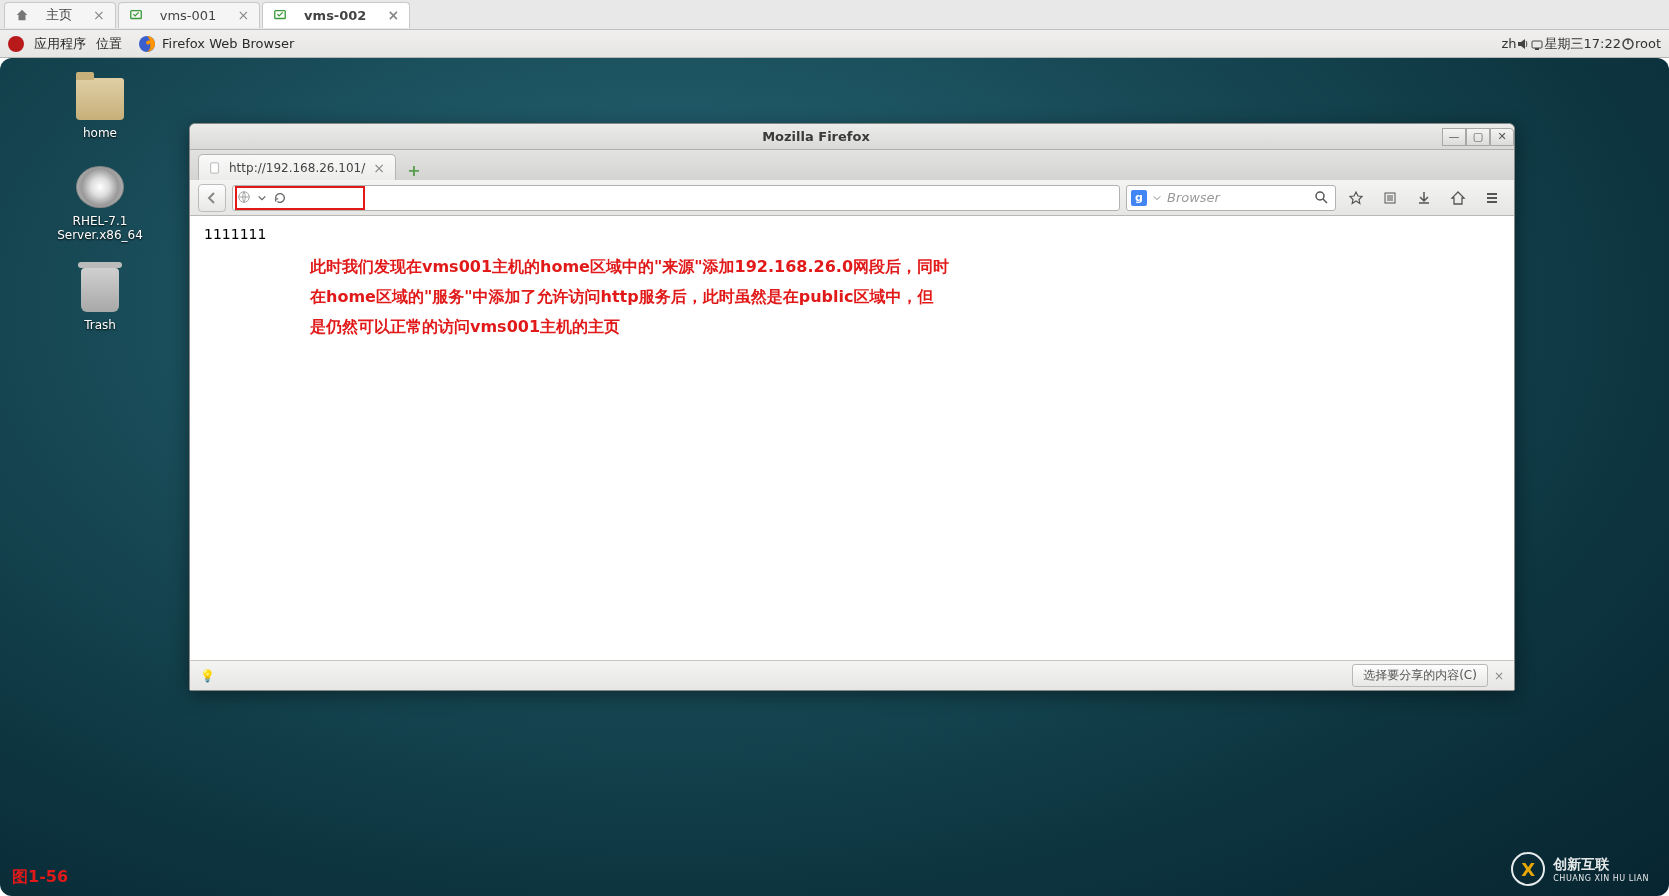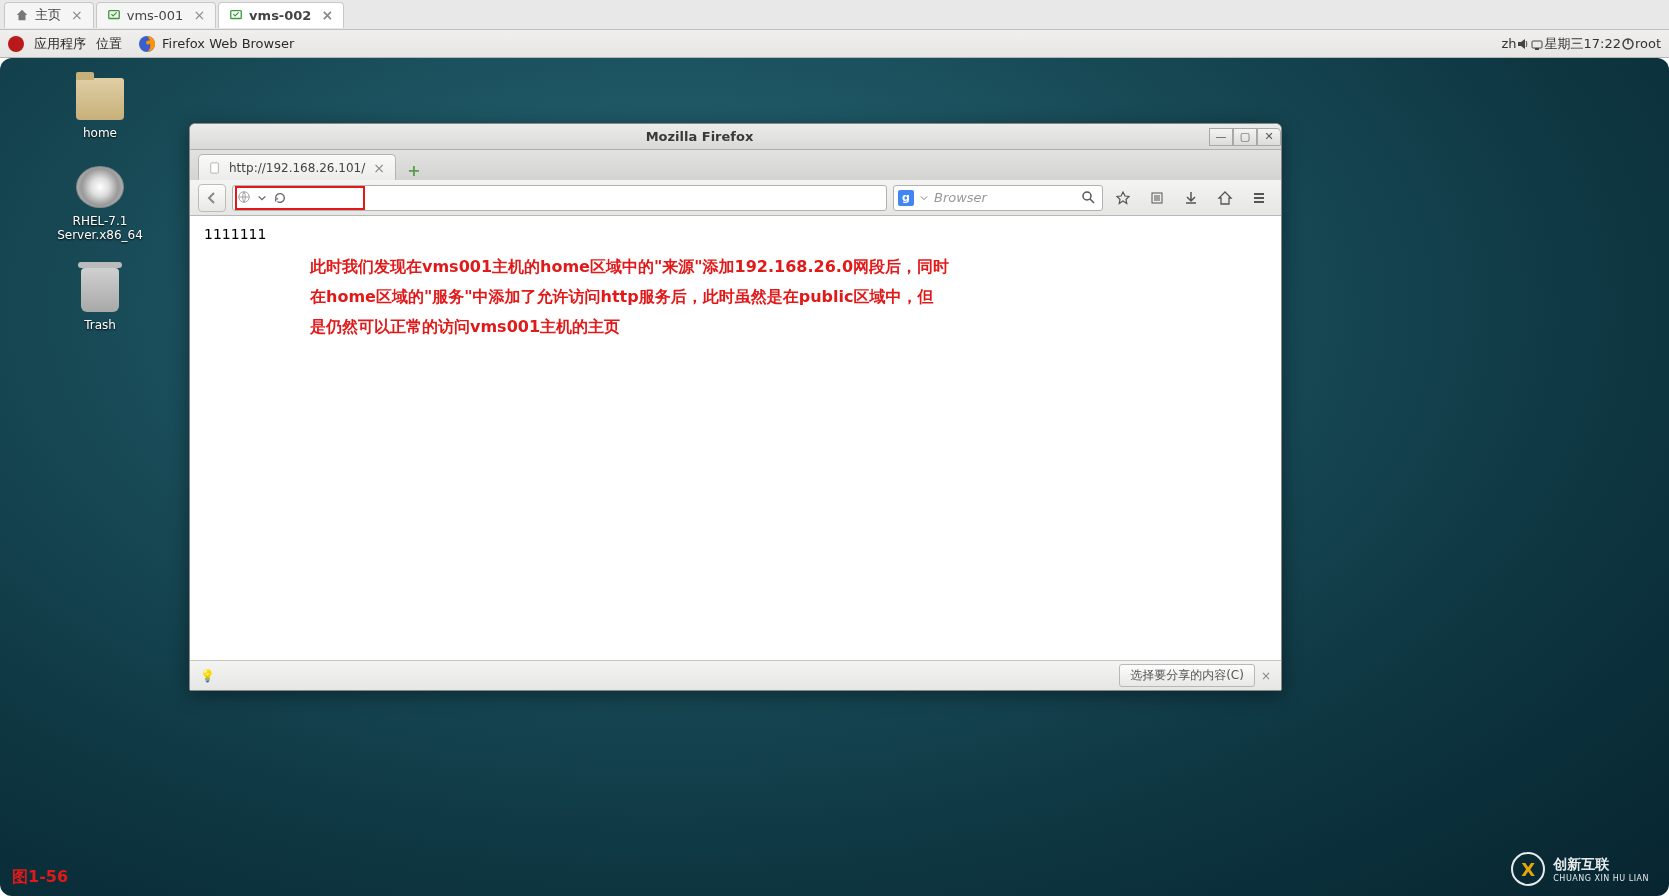--- a/index.html
+++ b/index.html
@@ -1,20 +1,20 @@
 <!DOCTYPE html>
 <html><head>
 <meta charset="utf-8">
 <style>
 * { margin: 0; padding: 0; box-sizing: border-box; font-family: "DejaVu Sans", "Microsoft YaHei", sans-serif; }
 body { width: 1669px; height: 896px; overflow: hidden; position: relative; }
 
 
 .host-tabs { height: 30px; background: #e8e8e8; display: flex; align-items: center; border-bottom: 1px solid #c0c0c0; padding-left: 4px; }
-.host-tab { display: flex; align-items: center; height: 26px; padding: 0 10px; background: #f5f5f5; border: 1px solid #c8c8c8; border-bottom: none; border-radius: 4px 4px 0 0; margin-right: 2px; font-size: 13px; color: #444; gap: 6px; }
+.host-tab { display: flex; align-items: center; height: 26px; padding: 0 10px; background: #f5f5f5; border: 1px solid #c8c8c8; border-bottom: none; border-radius: 4px 4px 0 0; margin-right: 2px; font-size: 13px; color: #444; gap: 17px; }
 .host-tab.active { background: #fff; font-weight: bold; }
 .host-tab .ico { width: 14px; height: 14px; display: inline-block; }
 .host-tab .close-x { color: #888; font-size: 14px; margin-left: 4px; cursor: pointer; }
 
 
 .gnome-bar { height: 28px; background: linear-gradient(#f0efed,#e6e6e4); border-bottom: 1px solid #b5b5b3; display: flex; align-items: center; font-size: 13px; color: #2b2b2b; padding: 0 8px; }
 .gnome-left { display: flex; align-items: center; gap: 10px; }
 .gnome-left .apps-ico { width: 16px; height: 16px; background: #b81a1a; border-radius: 50%; }
 .gnome-task { display: flex; align-items: center; gap: 6px; margin-left: 6px; }
 .gnome-task .ff-ico { width: 18px; height: 18px; position: relative; }
@@ -25,21 +25,21 @@
 .desktop-icons { position: absolute; left: 40px; top: 20px; width: 120px; text-align: center; color: #fff; font-size: 12px; text-shadow: 0 1px 2px #000; }
 .dicon { margin-bottom: 26px; }
 .dicon .shape { width: 48px; height: 42px; margin: 0 auto 6px; }
 .folder-shape { background: linear-gradient(#e0cfa5,#c7b07a); border-radius: 3px 3px 4px 4px; position: relative; }
 .folder-shape::before { content:""; position:absolute; top:-6px; left:0; width:18px; height:8px; background:#c7b07a; border-radius:2px 2px 0 0; }
 .disc-shape { width: 44px; height: 44px; border-radius: 50%; background: radial-gradient(circle, #fff 0%, #ddd 30%, #999 60%, #ccc 100%); border: 1px solid #888; }
 .trash-shape { width: 38px; height: 44px; background: linear-gradient(#d0d0d0,#a8a8a8); border-radius: 4px 4px 6px 6px; position: relative; margin: 0 auto 6px; }
 .trash-shape::before { content:""; position:absolute; top:-6px; left:-3px; right:-3px; height:6px; background:#bbb; border-radius:3px; }
 
 
-.ffwin { position: absolute; left: 189px; top: 65px; width: 1093px; height: 568px; background: #fff; border: 1px solid #888; border-radius: 6px 6px 2px 2px; box-shadow: 0 4px 20px rgba(0,0,0,0.4); display: flex; flex-direction: column; }
+.ffwin { position: absolute; left: 189px; top: 65px; width: 1326px; height: 568px; background: #fff; border: 1px solid #888; border-radius: 6px 6px 2px 2px; box-shadow: 0 4px 20px rgba(0,0,0,0.4); display: flex; flex-direction: column; }
 .ff-titlebar { height: 26px; background: linear-gradient(#ececea,#d9d9d7); border-bottom: 1px solid #b0b0ae; display: flex; align-items: center; border-radius: 6px 6px 0 0; }
 .ff-title { flex: 1; text-align: center; font-size: 13px; font-weight: bold; color: #3a3a3a; }
 .win-btns { display: flex; gap: 0; }
 .win-btn { width: 24px; height: 18px; border: 1px solid #a8a8a6; background: linear-gradient(#f4f4f2,#dcdcda); display: flex; align-items: center; justify-content: center; font-size: 11px; color: #555; }
 .win-btn:last-child { border-radius: 0 4px 0 0; }
 
 .ff-tabs { height: 30px; background: linear-gradient(#e2e2e0,#d4d4d2); display: flex; align-items: flex-end; padding-left: 8px; gap: 0; }
 .ff-tab { height: 26px; display: flex; align-items: center; padding: 0 10px; background: linear-gradient(#fafafa,#ececea); border: 1px solid #b5b5b3; border-bottom: none; border-radius: 5px 5px 0 0; font-size: 12px; color: #444; gap: 8px; }
 .ff-tab .close-x { font-size: 14px; color: #888; }
 .ff-newtab { width: 24px; height: 20px; display: flex; align-items: center; justify-content: center; color: #5a9e4f; font-size: 16px; font-weight: bold; margin-left: 6px; cursor: pointer; }

